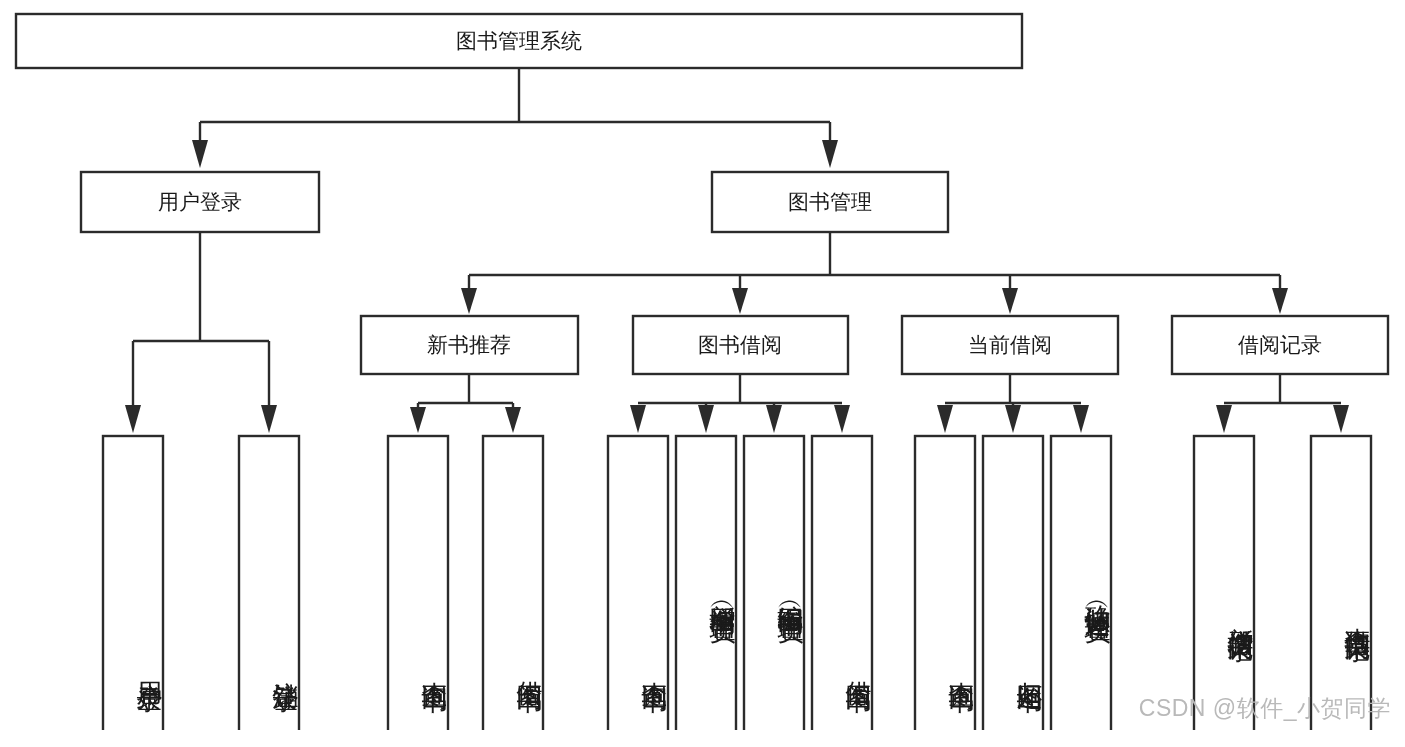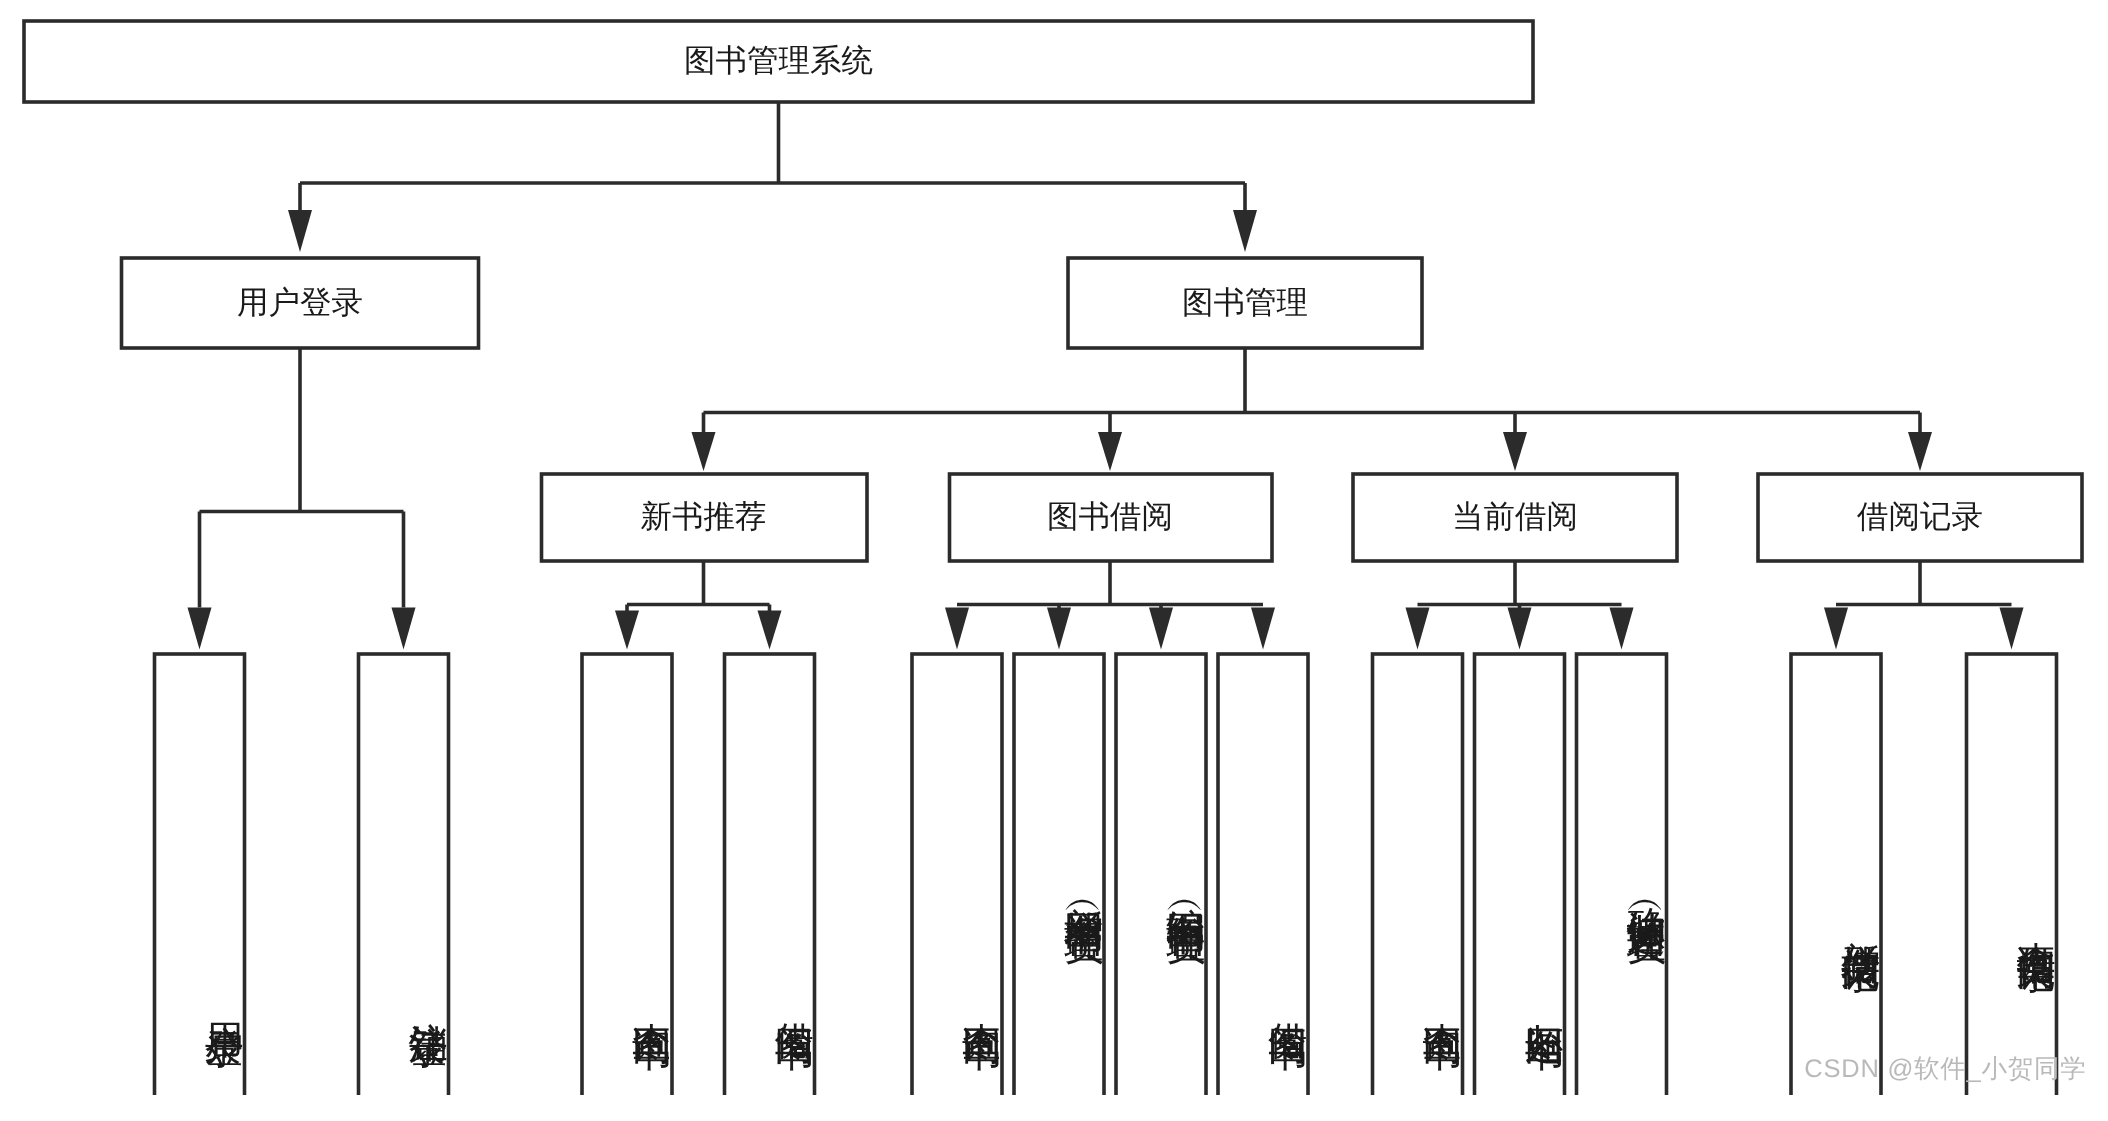--- a/index.html
+++ b/index.html
@@ -59,21 +59,21 @@
     align-items: flex-start;
     justify-content: center;
     white-space: nowrap;
     pointer-events: none;
   }
   .watermark {
     position: absolute;
     right: 14px;
     bottom: 6px;
     font-family: "Liberation Sans", "DejaVu Sans", sans-serif;
-    font-size: 17px;
+    font-size: 23px;
     color: #b9b9b9;
     white-space: nowrap;
     letter-spacing: 0.5px;
   }
 </style>
 </head>
 <body>
 
 <div id="diagram-root">
 

